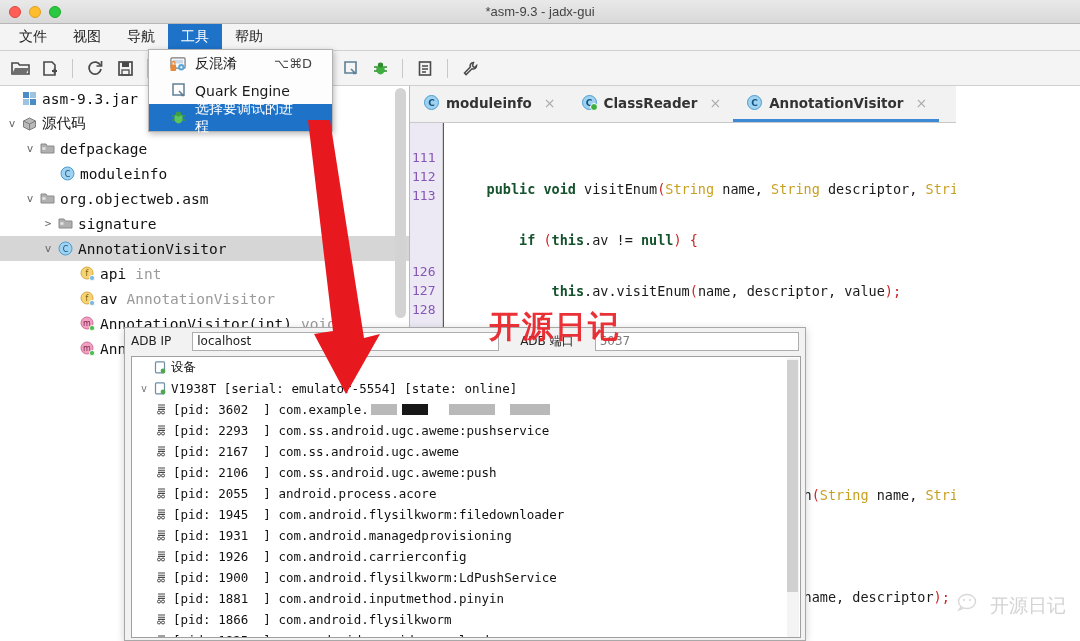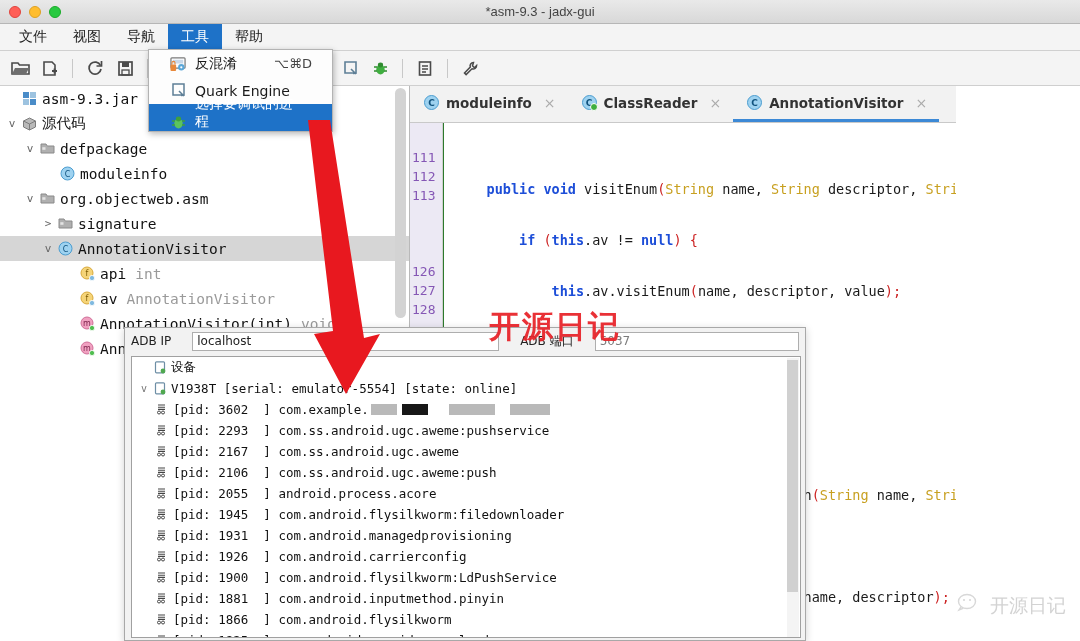--- a/index.html
+++ b/index.html
@@ -78,34 +78,34 @@
            border-radius:50%; background:#3fae3f; border:1px solid #fff;}
 
   #codearea{ position:absolute; top:37px; left:0; right:0; bottom:0; display:flex; overflow:hidden;}
   #gutter{ width:33px; background:#ece9f4; border-right:1px solid #cfcfcf; padding-top:25px;
            font-family:"DejaVu Sans Mono",monospace; font-size:13px; color:#8557b5; text-align:left;}
   #gutter div{ height:19px; line-height:19px; padding-left:2px;}
   #gutterline{ width:1px; background:#2d7a2d; }
   #code{ flex:1; padding-top:25px; padding-left:10px; font-family:"DejaVu Sans Mono",monospace;
          font-size:13.5px; white-space:pre; overflow:hidden;}
   #code div{ height:19px; line-height:19px; }
-  .kw{ color:#1d4ed8; font-weight:bold; }
+  .kw{ color:#14532d; font-weight:bold; }
   .ty{ color:#c8a020; }
   .pn{ color:#cc2222; }
   .pl{ color:#1a1a1a; }
 
   
   #dropdown{
     position:absolute; left:148px; top:49px; width:185px;
     background:#fdfdfd; border:1px solid #b3b3b3;
     box-shadow:1px 2px 6px rgba(0,0,0,.28); z-index:60;
   }
   .ditem{ height:27px; display:flex; align-items:center; padding:0 20px; gap:8px;
           font-size:14px; color:#1a1a1a; font-family:"DejaVu Sans",sans-serif;}
-  .ditem.hl{ background:#1e72c8; color:#fff;align-items:flex-end; }
+  .ditem.hl{ background:#1e72c8; color:#fff; }
   .ditem .dlabel{ flex:1; }
   .ditem .dshort{ color:#444; font-size:13px; font-family:"DejaVu Sans",sans-serif;}
   .ditem.hl .dshort{color:#e7f0fa;}
   .dicon{ width:18px; height:18px; flex:0 0 18px; display:flex; align-items:center; justify-content:center;}
 
   
   #adbdialog{
     position:absolute; left:124px; top:327px; width:682px; height:314px;
     background:#f2f2f2; border:1px solid #a8a8a8; z-index:40;
     box-shadow:0 2px 8px rgba(0,0,0,.18);

